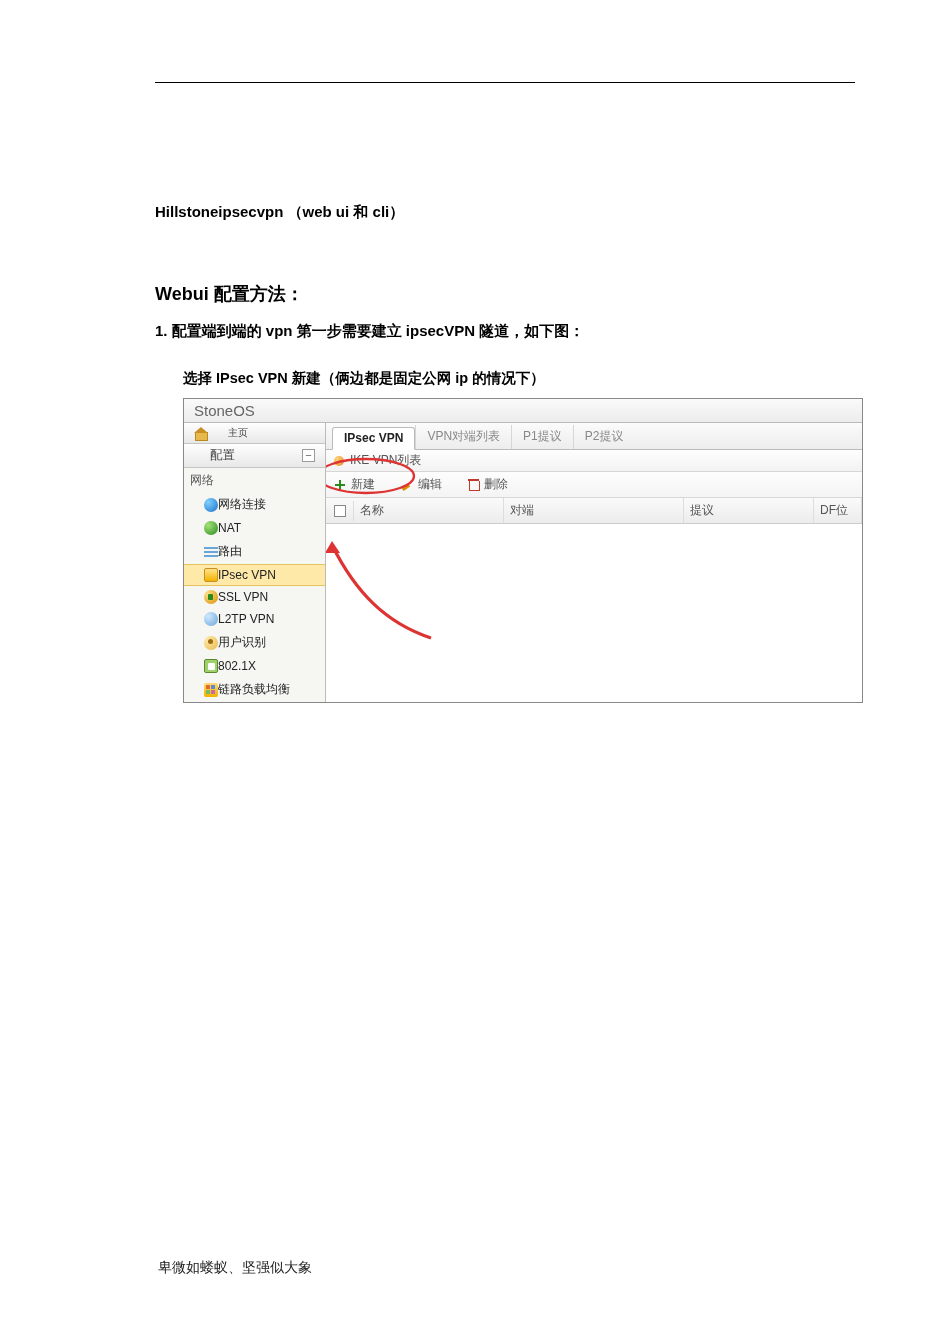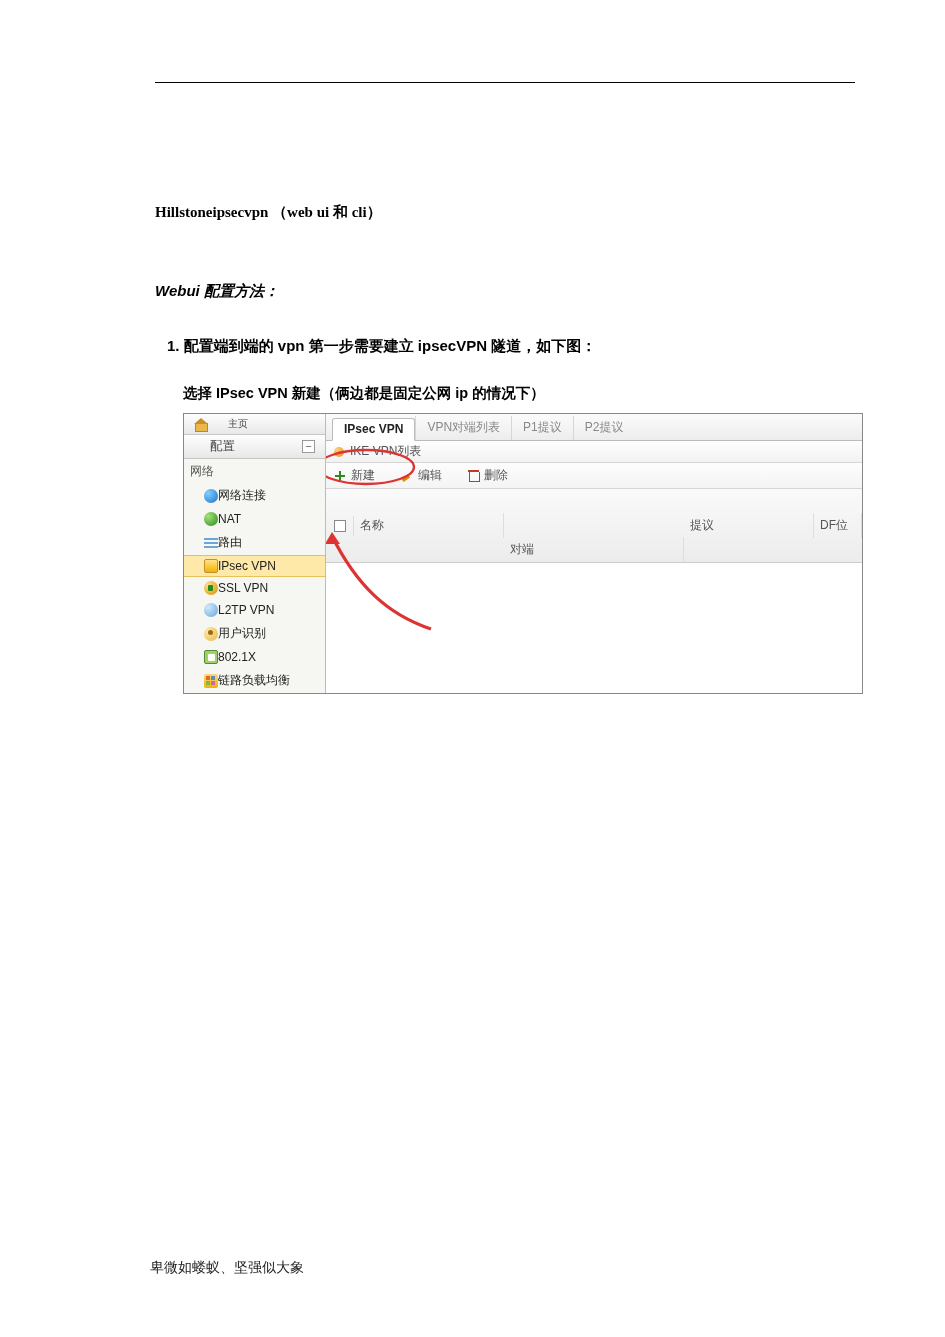--- a/index.html
+++ b/index.html
@@ -25,33 +25,30 @@
   .hr-line {
     border: none;
     border-top: 1.5px solid #000;
     margin-bottom: 120px;
     margin-top: 2px;
   }
   .title-line {
     font-size: 15px;
     font-weight: bold;
     margin-bottom: 60px;
-    font-family: Liberation Serif, serif;
   }
   .section-line {
-    font-size: 15px;
+    font-size: 18px;
     font-weight: bold;
-    margin-bottom: 36px;
-    font-style: italic;
+    margin-bottom: 16px;
   }
   .step-line {
     font-size: 15px;
     font-weight: bold;
     margin-bottom: 28px;
-    margin-left: 12px;
   }
   .sub-line {
     font-size: 14.5px;
     font-weight: bold;
     margin-left: 28px;
     margin-bottom: 10px;
   }
   
   .shot {
     margin-left: 28px;
@@ -188,45 +185,46 @@
   .del-ic::after{content:"";position:absolute;left:0;top:0;width:11px;height:2px;background:#c0392b;}
   .colhdr{
     display:flex;align-items:center;
     background:linear-gradient(#fafafa,#ececec);
     border-bottom:1px solid #ccc;
     font-size:12px;color:#555;
   }
   .colhdr .c{padding:4px 6px;border-right:1px solid #ddd;}
   .c-chk{width:28px;display:flex;justify-content:center;}
   .c-name{width:150px;}
-  .c-peer{width:180px;margin-top:48px;}
+  .c-peer{width:180px;}
   .c-prop{width:130px;}
   .c-df{flex:1;}
   .chkbox{width:12px;height:12px;border:1px solid #888;background:#fff;}
   
   svg.anno{position:absolute;left:0;top:0;pointer-events:none;}
   
   .footer{
-    position:absolute;left:150px;bottom:60px;
+    position:absolute;left:158px;bottom:60px;
     font-size:14px;color:#222;
   }
 </style>
 </head>
 <body>
 
 <div class="page">
 
   <hr class="hr-line">
 
   <div class="title-line">Hillstoneipsecvpn （web ui 和 cli）</div>
   <div class="section-line">Webui 配置方法：</div>
   <div class="step-line">1.   配置端到端的 vpn 第一步需要建立 ipsecVPN 隧道，如下图：</div>
   <div class="sub-line">选择 IPsec VPN   新建（俩边都是固定公网 ip 的情况下）</div>
 
   <div class="shot">
+    <div class="shot-head">StoneOS</div>
     <div class="shot-body">
 
       <div class="side">
         <div class="side-top">
           <span class="home-ic"></span>
           <span>主页</span>
         </div>
         <div class="side-cfg">
           <span>配置</span>
           <span class="minus">−</span>

